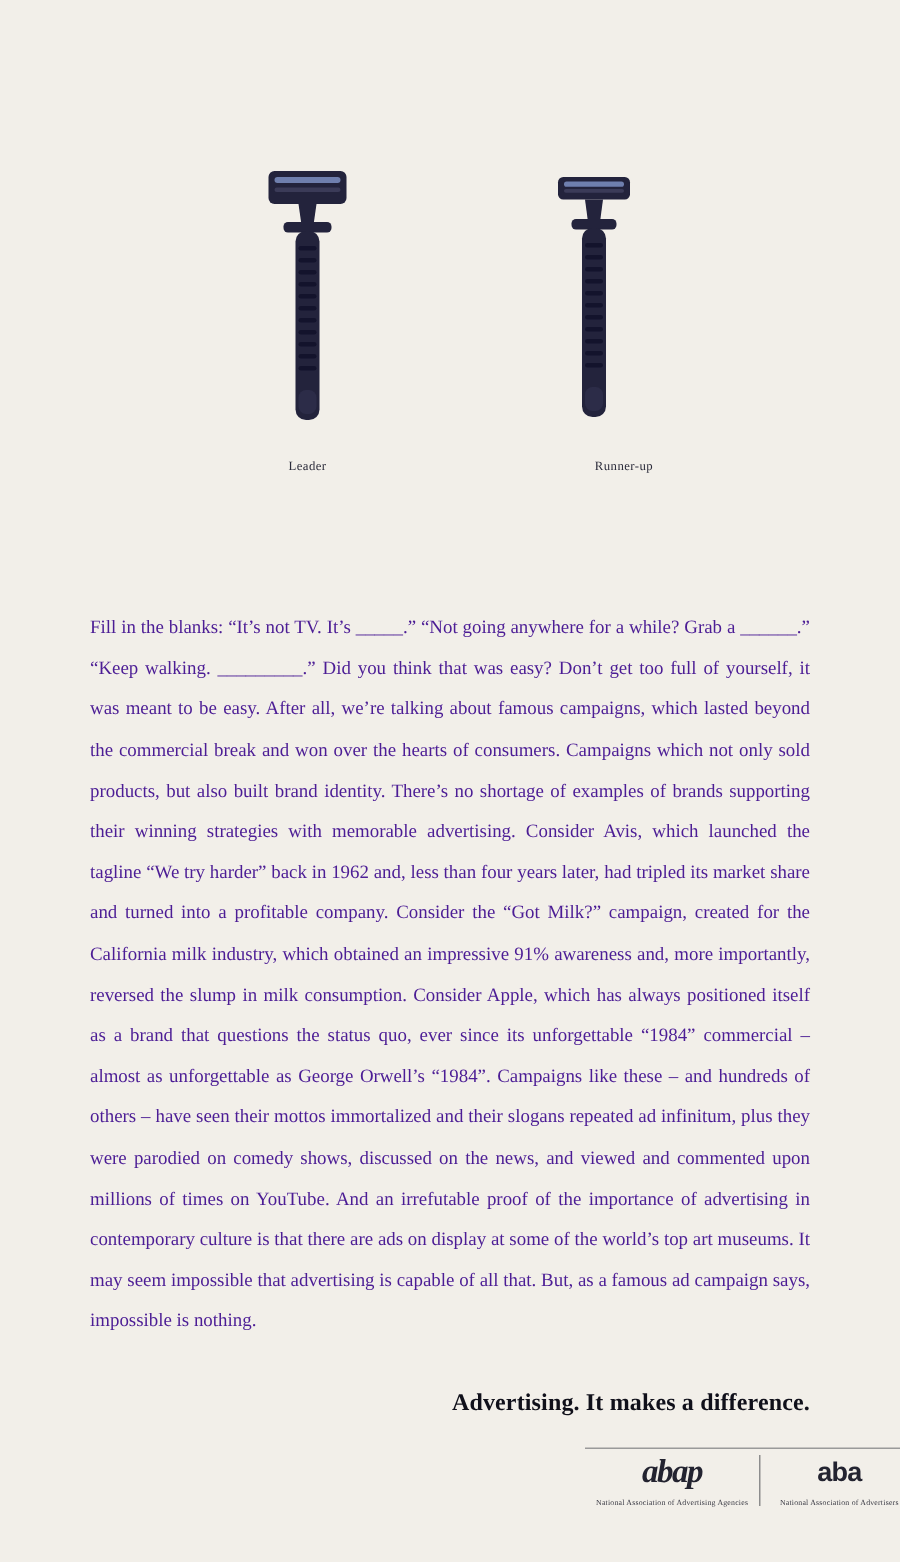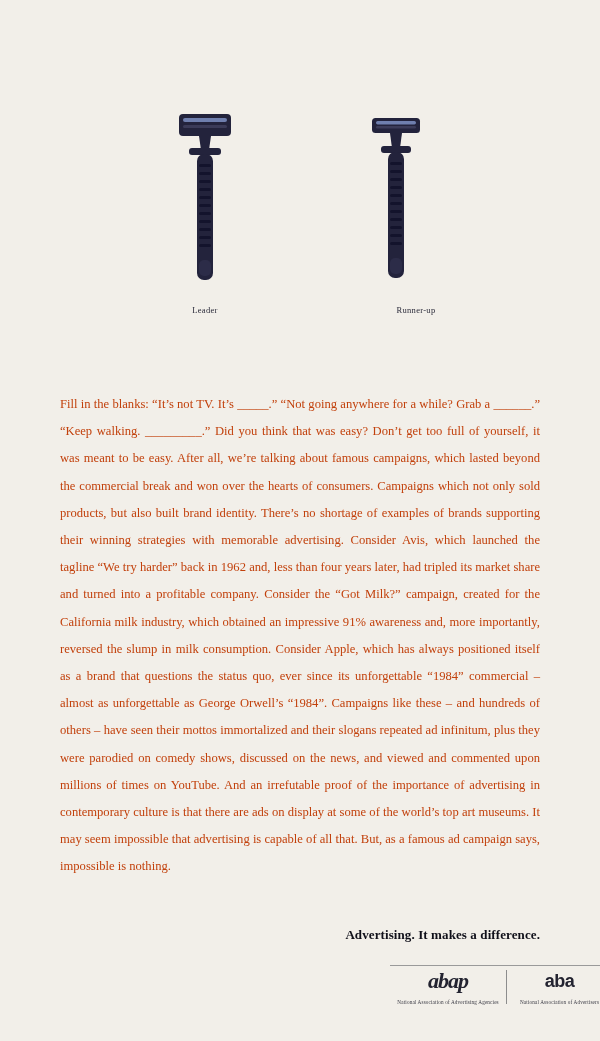--- a/index.html
+++ b/index.html
@@ -51,45 +51,45 @@
     text-align: center;
     width: 120px;
   }
   .cap-leader { left: 145px; top: 205px; }
   .cap-runner { left: 356px; top: 205px; }
 
   
   .copy {
     position: absolute;
     left: 60px;
-    top: 391px;
+    top: 405px;
     width: 480px;
     font-family: "Liberation Serif", serif;
     font-size: 12.6px;
     line-height: 27.2px;
     text-align: justify;
-    color: #c2410c;
+    color: #4c1d95;
     -webkit-hyphens: none;
     hyphens: none;
   }
   .copy p {
     margin: 0;
     text-align: justify;
     text-justify: inter-word;
   }
 
   .tagline {
     position: absolute;
     left: 60px;
     top: 927px;
     width: 480px;
     text-align: right;
     font-family: "Liberation Serif", serif;
     font-weight: bold;
-    font-size: 13px;
+    font-size: 16px;
     color: #10101a;
     letter-spacing: 0.1px;
   }
 
   
   .footer {
     position: absolute;
     left: 72px;
     top: 965px;
     width: 480px;

